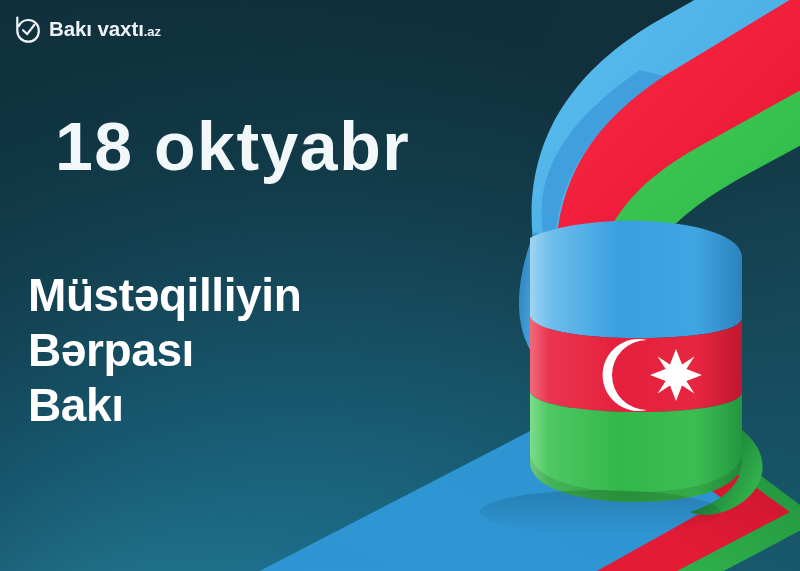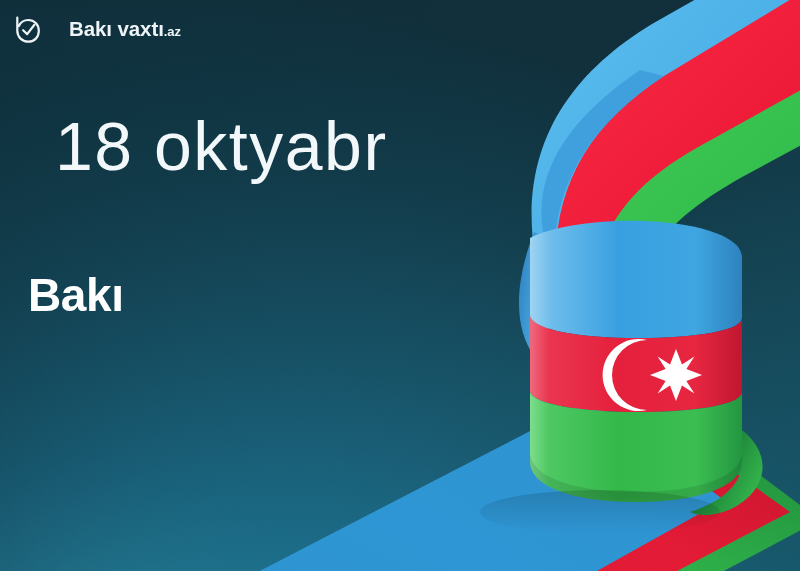--- a/index.html
+++ b/index.html
@@ -36,39 +36,38 @@
     z-index: 40;
   }
   .logo-mark { width: 30px; height: 30px; display: block; }
   .logo-text {
     color: #eef4f6;
     font-size: 20.5px;
     font-weight: bold;
     letter-spacing: -0.1px;
     line-height: 1;
     white-space: nowrap;
-    margin-left: 20px;
   }
   .logo-tld {
     font-size: 13px;
     font-weight: bold;
     letter-spacing: 0;
   }
 
   
   .headline {
     position: absolute;
     left: 55px;
     top: 112px;
     z-index: 35;
     color: #ffffff;
   }
   .date-line {
     font-size: 68px;
-    font-weight: 400;
+    font-weight: 700;
     letter-spacing: 1.5px;
     line-height: 1;
     white-space: nowrap;
     color: #f2f8fa;
   }
   .subtitle {
     position: absolute;
     left: 28px;
     top: 268px;
     z-index: 35;
@@ -277,16 +276,18 @@
       </svg>
     </span>
     <span class="logo-text"><span>Bakı vaxtı</span><span class="logo-tld">.az</span></span>
   </div>
 
   <div class="headline">
     <div class="date-line">18 oktyabr</div>
   </div>
 
   <div class="subtitle">
+    <span>Müstəqilliyin</span>
+    <span>Bərpası</span>
     <span>Bakı</span>
   </div>
 
 </div>
 
 </body></html>

